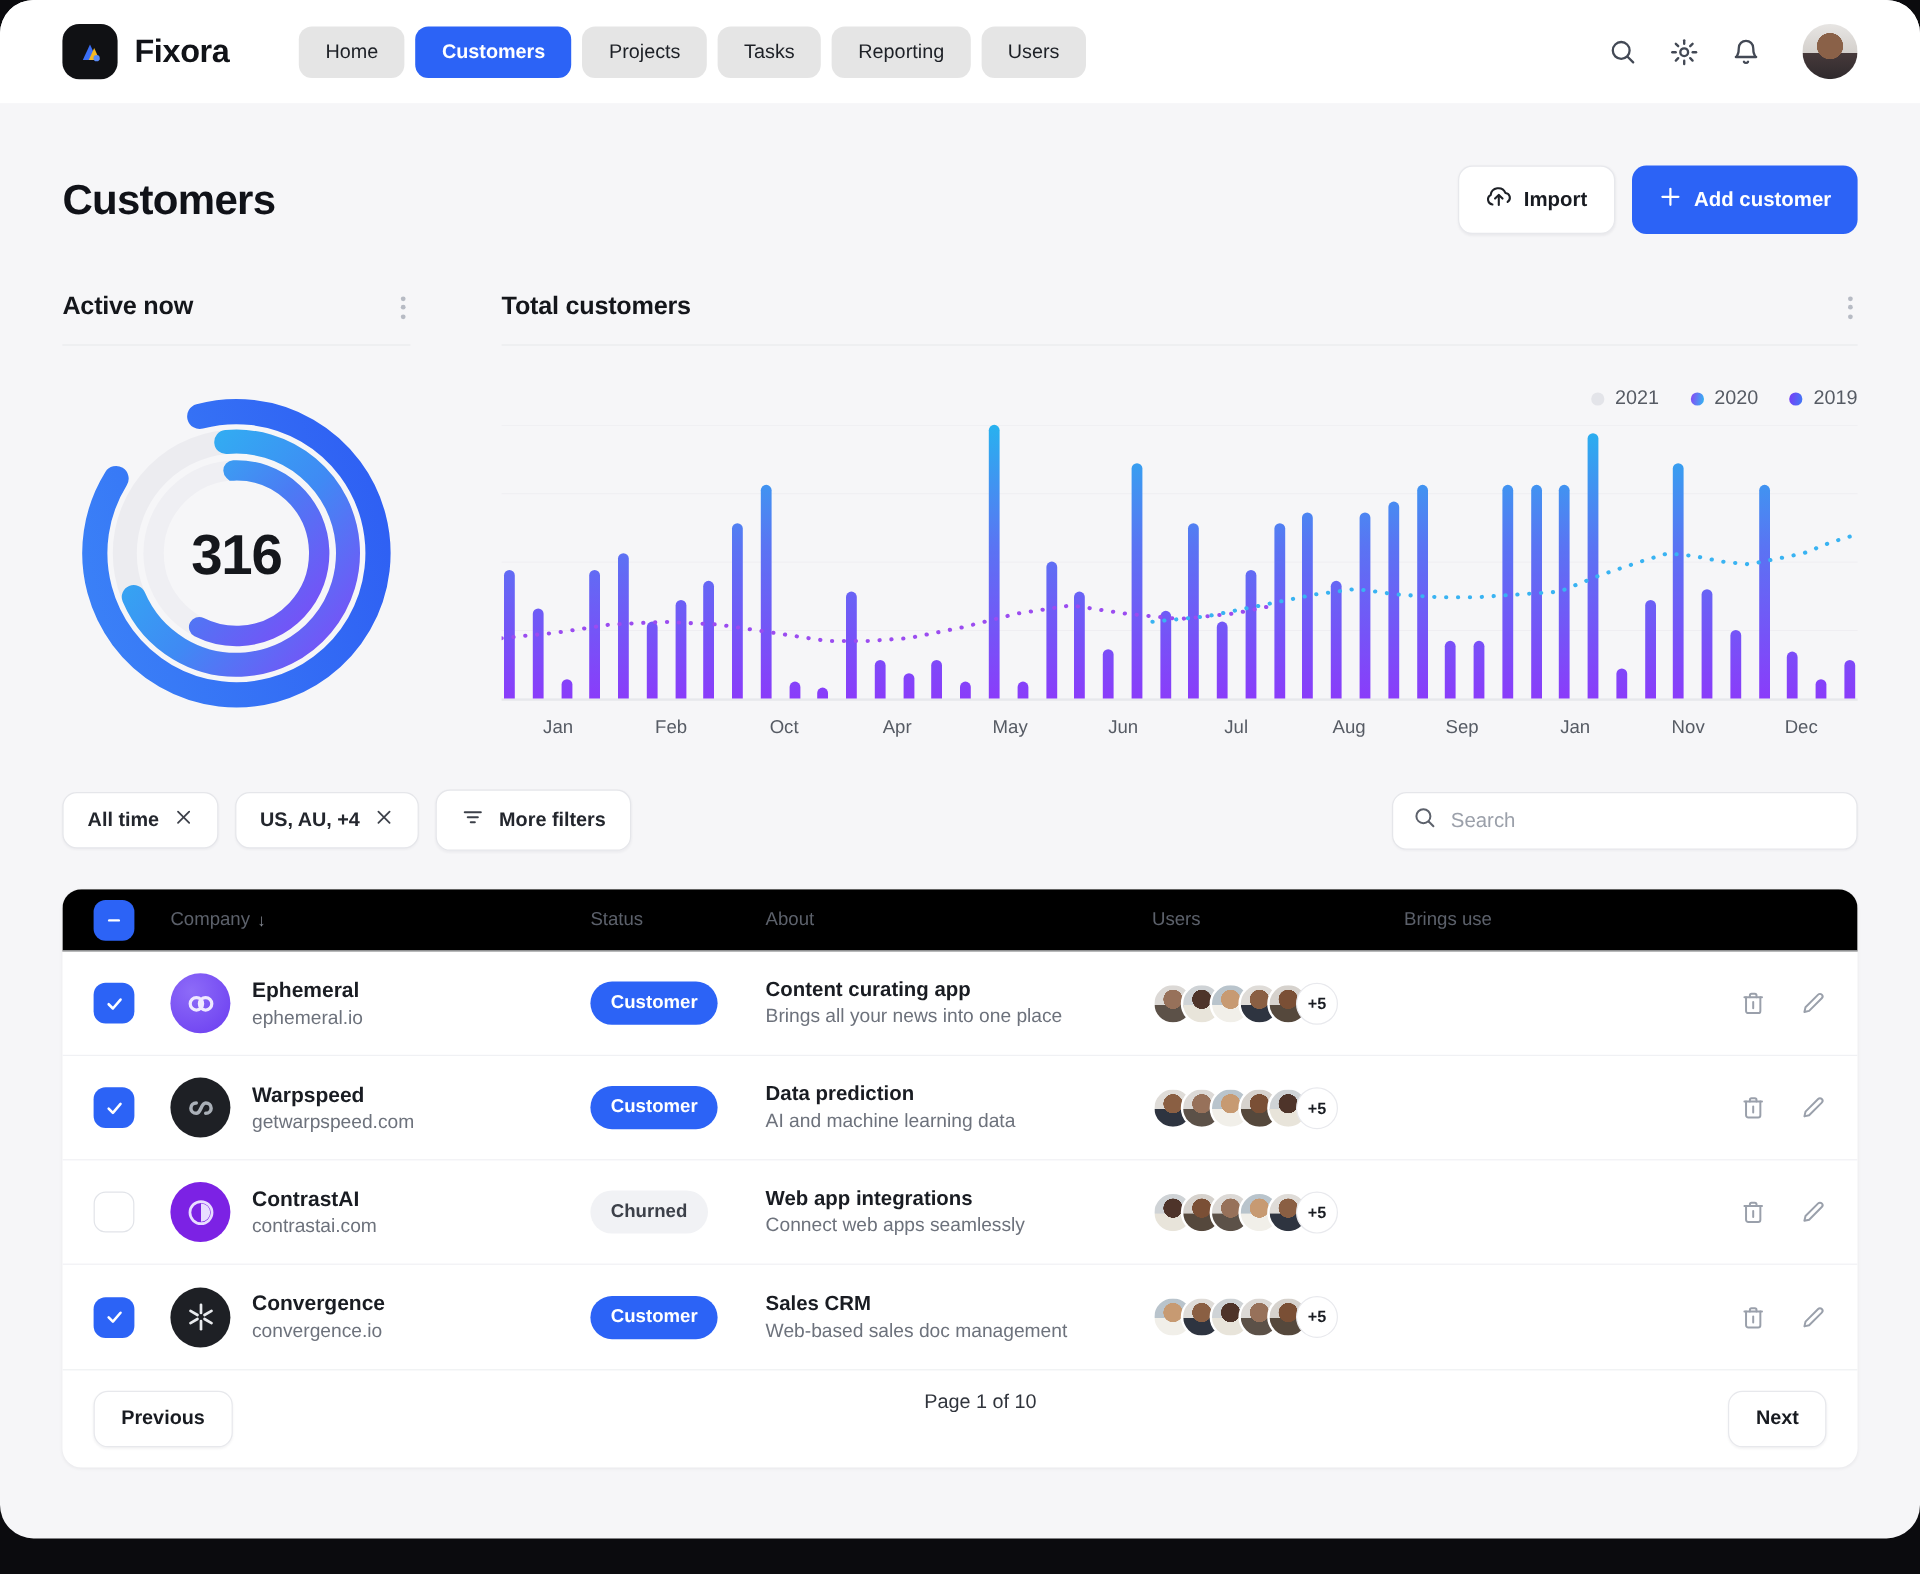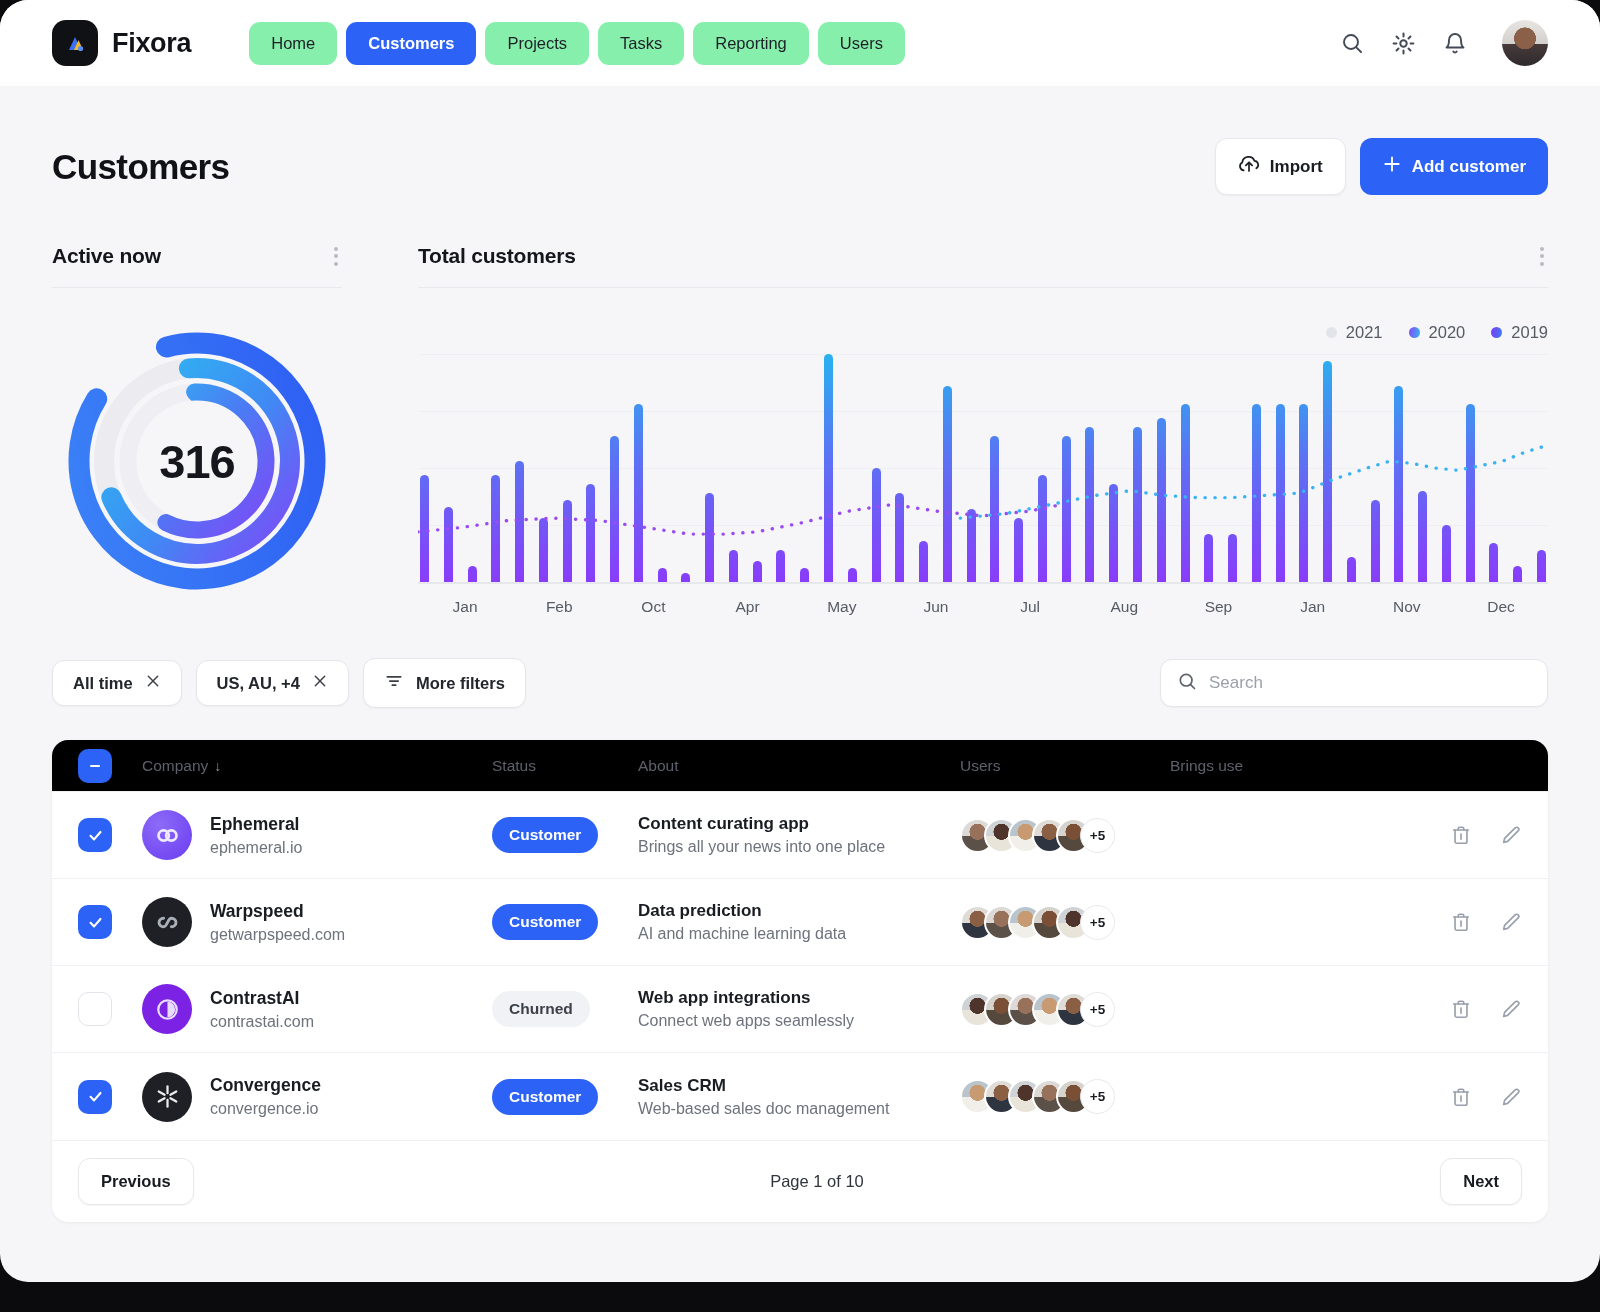--- a/index.html
+++ b/index.html
@@ -6,21 +6,21 @@
   html,body { width:1600px; height:1312px; }
   body { background:#0b0b0e; font-family:"Liberation Sans", sans-serif; position:relative; }
   .panel { position:absolute; top:0; left:0; right:0; bottom:30px; background:#f6f6f8; border-radius:28px; overflow:hidden; }
 
   
   .navbar { height:86px; background:#ffffff; display:flex; align-items:center; padding:0 52px; }
   .brand { display:flex; align-items:center; gap:14px; }
   .brand-mark { width:46px; height:46px; background:#101114; border-radius:14px; display:flex; align-items:center; justify-content:center; }
   .brand-name { font-size:27px; font-weight:700; color:#111318; letter-spacing:-0.3px; }
   .nav-pills { display:flex; gap:9px; margin-left:58px; }
-  .nav-pill { padding:12px 22px; border-radius:11px; background:#86efac; font-size:16.5px; font-weight:500; color:#1d2026; cursor:pointer; }
+  .nav-pill { padding:12px 22px; border-radius:11px; background:#e5e5e5; font-size:16.5px; font-weight:500; color:#1d2026; cursor:pointer; }
   .nav-pill.active { background:#2c63f6; color:#fff; font-weight:600; }
   .nav-right { margin-left:auto; display:flex; align-items:center; gap:27px; }
   .icon-btn { background:none; border:none; cursor:pointer; display:flex; align-items:center; color:#434955; }
   .avatar-nav { width:46px; height:46px; border-radius:50%; margin-left:8px;
     background: radial-gradient(circle at 50% 40%, #8a6148 30%, rgba(0,0,0,0) 31%),
                 linear-gradient(180deg,#e7e5e3 0%, #d4d0cc 52%, #46393a 53%, #2f2a2d 100%); }
 
   
   .content { padding:52px 52px 0; }
   .page-head { display:flex; align-items:center; }
@@ -99,21 +99,21 @@
   .av2 { background:radial-gradient(circle at 50% 38%, #4e342a 32%, rgba(0,0,0,0) 33%), linear-gradient(#cfd3d6 52%, #e8e4da 53%); }
   .av3 { background:radial-gradient(circle at 50% 38%, #c79a72 32%, rgba(0,0,0,0) 33%), linear-gradient(#b9c4cc 52%, #f1efe9 53%); }
   .av4 { background:radial-gradient(circle at 50% 38%, #8a5f43 32%, rgba(0,0,0,0) 33%), linear-gradient(#dfdcd8 52%, #2e3440 53%); }
   .av5 { background:radial-gradient(circle at 50% 38%, #7a4f35 32%, rgba(0,0,0,0) 33%), linear-gradient(#d6d2cd 52%, #55483c 53%); }
   .av-more { width:35px; height:35px; border-radius:50%; background:#fff; border:1.5px solid #e8e9ed; display:flex; align-items:center; justify-content:center; font-size:13.5px; font-weight:700; color:#191c22; z-index:2; }
   .license-track { width:155px; height:9px; border-radius:5px; background:#e8e9ed; overflow:hidden; }
   .license-fill { height:100%; border-radius:5px; background:#2c63f6; }
   .actions-cell { display:flex; justify-content:flex-end; gap:28px; }
   .row-action { background:none; border:none; cursor:pointer; color:#9aa0ab; display:flex; }
 
-  .tfoot { display:flex; align-items:center; padding:17px 26px; }
+  .tfoot { display:flex; align-items:flex-start; padding:17px 26px; }
   .page-btn { background:#fff; border:1px solid #e7e8ec; border-radius:12px; padding:13px 22px; font-size:16.5px; font-weight:600; color:#181b21; cursor:pointer; box-shadow:0 1px 2px rgba(16,24,40,.05); }
   .page-indicator { flex:1; text-align:center; font-size:16.5px; color:#30343c; }
 </style>
 </head>
 <body>
 
 <div class="panel">
 
   <header class="navbar">
     <div class="brand">

